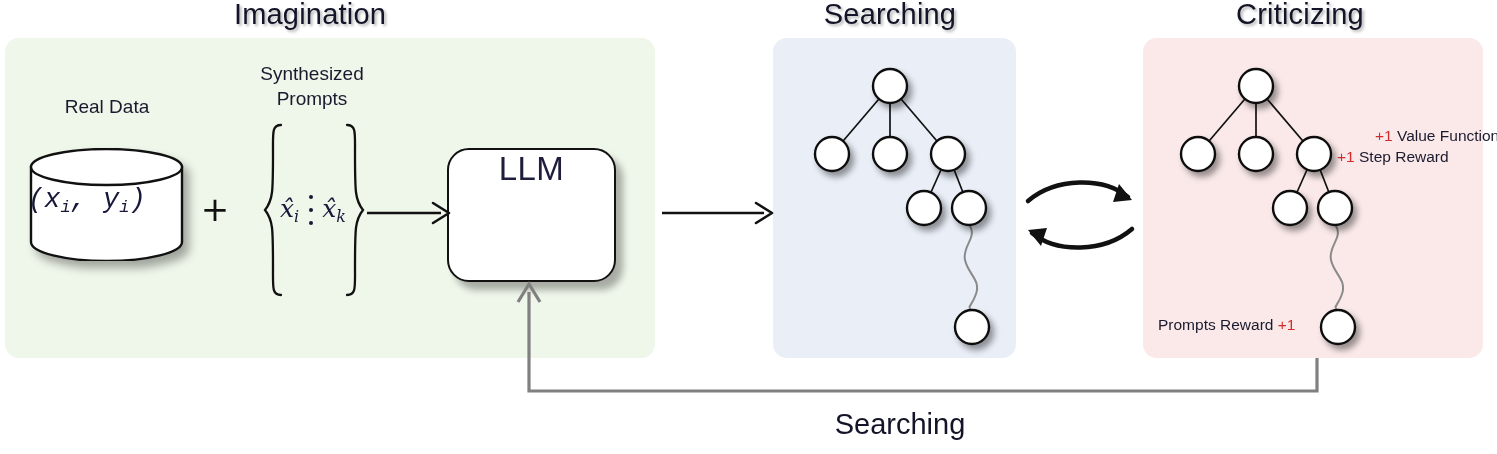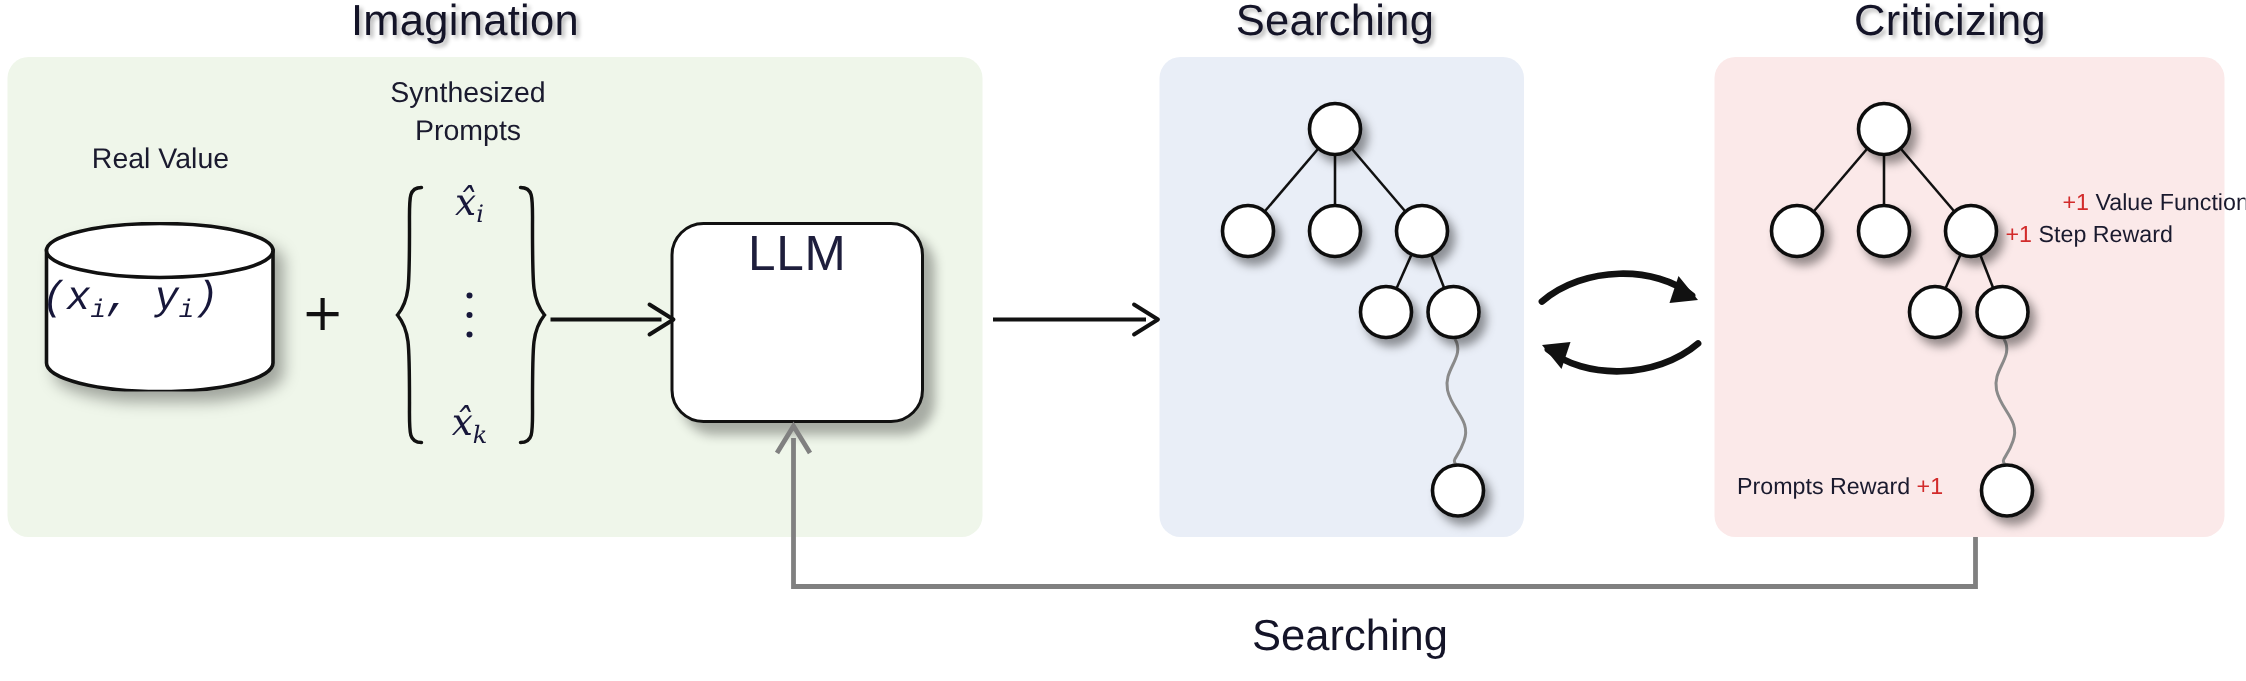--- a/index.html
+++ b/index.html
@@ -22,21 +22,21 @@
 
   
   .panel{position:absolute;border-radius:14px;}
   #panel-imagination{left:5px;top:38px;width:650px;height:320px;background:#eff6ea;}
   #panel-searching{left:773px;top:38px;width:243px;height:320px;background:#e9eef7;}
   #panel-criticizing{left:1143px;top:38px;width:340px;height:320px;background:#fbe9e9;}
 
   
   .lbl{position:absolute;font-size:19px;color:#1a1a2e;text-align:center;white-space:nowrap;}
   #label-real-data{left:28px;top:96px;width:158px;}
-  #label-synth{left:232px;top:50px;width:160px;line-height:25px;white-space:normal;}
+  #label-synth{left:232px;top:61px;width:160px;line-height:25px;white-space:normal;}
 
   
   #db-cylinder{
     position:absolute;left:28px;top:148px;width:157px;height:113px;
     filter:drop-shadow(6px 7px 5px rgba(0,0,0,.33));
   }
   #db-cylinder svg{display:block;}
   #db-label{
     position:absolute;left:28px;top:185px;width:157px;
     font-family:Liberation Mono, monospace;font-style:italic;
@@ -52,21 +52,21 @@
   
   #prompt-group{position:absolute;left:258px;top:122px;width:110px;height:176px;}
   .brace{
     position:absolute;top:0;font-size:0;line-height:0;
   }
   .brace svg{display:block;}
   #brace-left{left:4px;}
   #brace-right{left:86px;}
   #prompt-items{
     position:absolute;left:22px;top:0;width:66px;height:176px;
-    display:flex;flex-direction:column;align-items:center;justify-content:space-between;
+    display:flex;flex-direction:row;align-items:center;justify-content:space-between;
   }
   .prompt-item{
     font-family:"DejaVu Serif","Liberation Serif",serif;font-style:italic;
     font-size:25px;color:#17173a;white-space:nowrap;line-height:1;
   }
   .prompt-item .sub{font-size:16px;vertical-align:-5px;}
   .vdots{
     display:flex;flex-direction:column;align-items:center;gap:9px;padding:4px 0;
   }
   .vdots i{display:block;width:4px;height:4px;border-radius:50%;background:#17173a;}
@@ -118,21 +118,21 @@
 <div class="stage">
 
   <div class="stage-title" id="title-imagination">Imagination</div>
   <div class="stage-title" id="title-searching">Searching</div>
   <div class="stage-title" id="title-criticizing">Criticizing</div>
 
   <div class="panel" id="panel-imagination"></div>
   <div class="panel" id="panel-searching"></div>
   <div class="panel" id="panel-criticizing"></div>
 
-  <div class="lbl" id="label-real-data">Real Value</div>
+  <div class="lbl" id="label-real-data">Real Data</div>
 
   <div id="db-cylinder">
     <svg width="157" height="113" viewBox="0 0 157 113">
       <path d="M3,19 L3,94 A75.5,19 0 0 0 154,94 L154,19 Z" fill="#ffffff" stroke="#111" stroke-width="2.4"></path>
       <ellipse cx="78.5" cy="19" rx="75.5" ry="18" fill="#ffffff" stroke="#111" stroke-width="2.4"></ellipse>
     </svg>
   </div>
   <div id="db-label">
     (<i>x</i><span class="sub"><i>i</i></span>, <i>y</i><span class="sub"><i>i</i></span>)
   </div>

